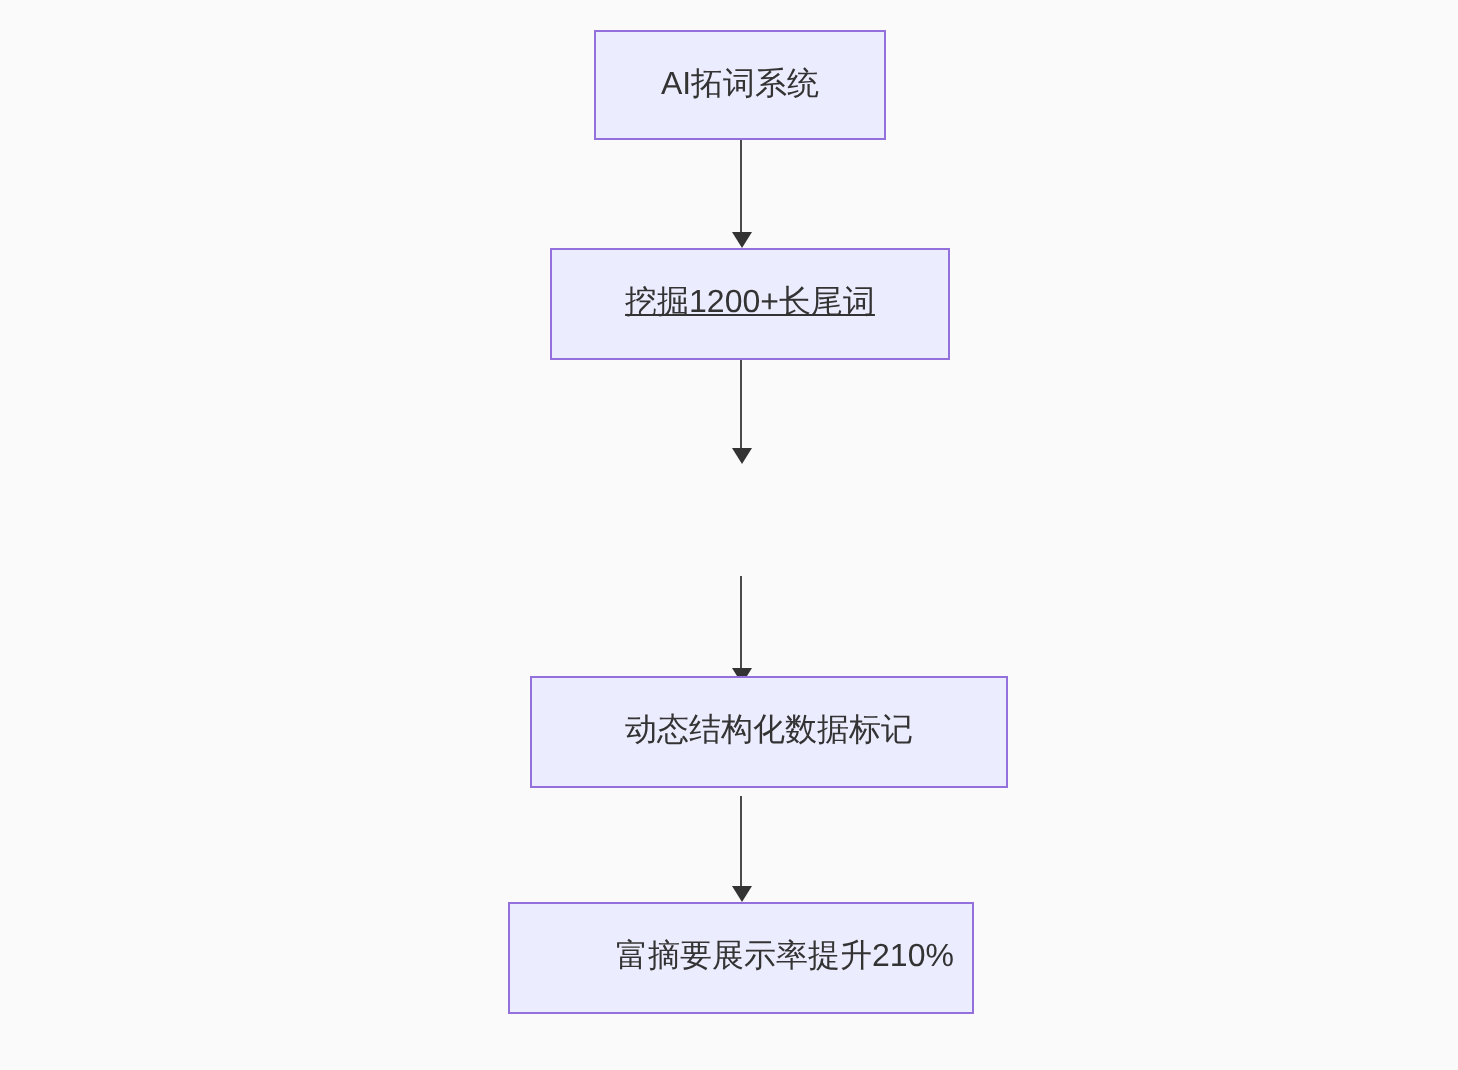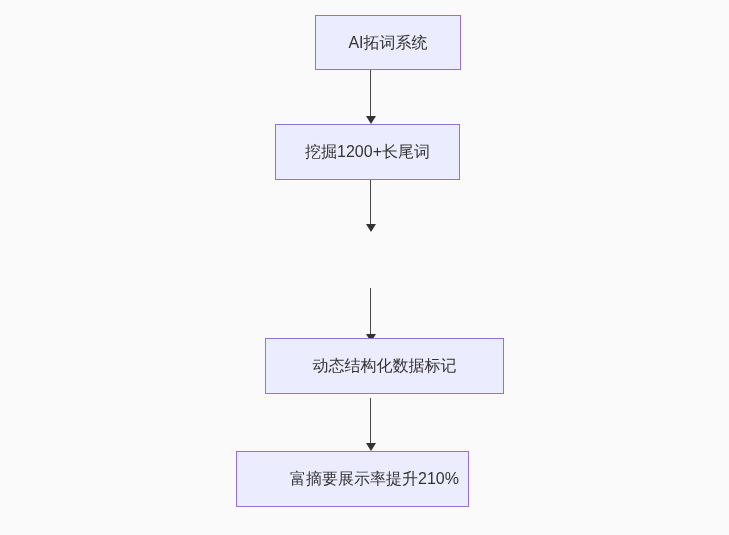--- a/index.html
+++ b/index.html
@@ -53,30 +53,30 @@
     border-left: 5.5px solid transparent;
     border-right: 5.5px solid transparent;
     border-top: 8px solid var(--arrowhead);
   }
 </style>
 </head>
 <body>
 
 <div class="canvas">
 
-  <div class="node" style="left:315px; top:15px;  width:146px; height:55px;">
+  <div class="node" style="left:297px; top:15px;  width:146px; height:55px;">
     <span>AI拓词系统</span>
   </div>
 
   <div class="arrow" style="left:365px; top:70px; height:54px;">
     <div class="arrow-line"></div>
     <div class="arrow-head"></div>
   </div>
 
-  <div class="node" style="left:275px; top:124px; width:185px; height:56px;">
+  <div class="node" style="left:275px; top:124px; width:200px; height:56px;text-decoration:underline;">
     <span>挖掘1200+长尾词</span>
   </div>
 
   <div class="arrow" style="left:365px; top:180px; height:52px;">
     <div class="arrow-line"></div>
     <div class="arrow-head"></div>
   </div>
 
 
   <div class="arrow" style="left:365px; top:288px; height:54px;">
@@ -86,17 +86,17 @@
 
   <div class="node" style="left:265px; top:338px; width:239px; height:56px;">
     <span>动态结构化数据标记</span>
   </div>
 
   <div class="arrow" style="left:365px; top:398px; height:53px;">
     <div class="arrow-line"></div>
     <div class="arrow-head"></div>
   </div>
 
-  <div class="node" style="left:236px; top:451px; width:233px; height:56px;padding-left:44px;">
+  <div class="node" style="left:254px; top:451px; width:233px; height:56px;padding-left:44px;">
     <span>富摘要展示率提升210%</span>
   </div>
 
 </div>
 
 </body></html>

